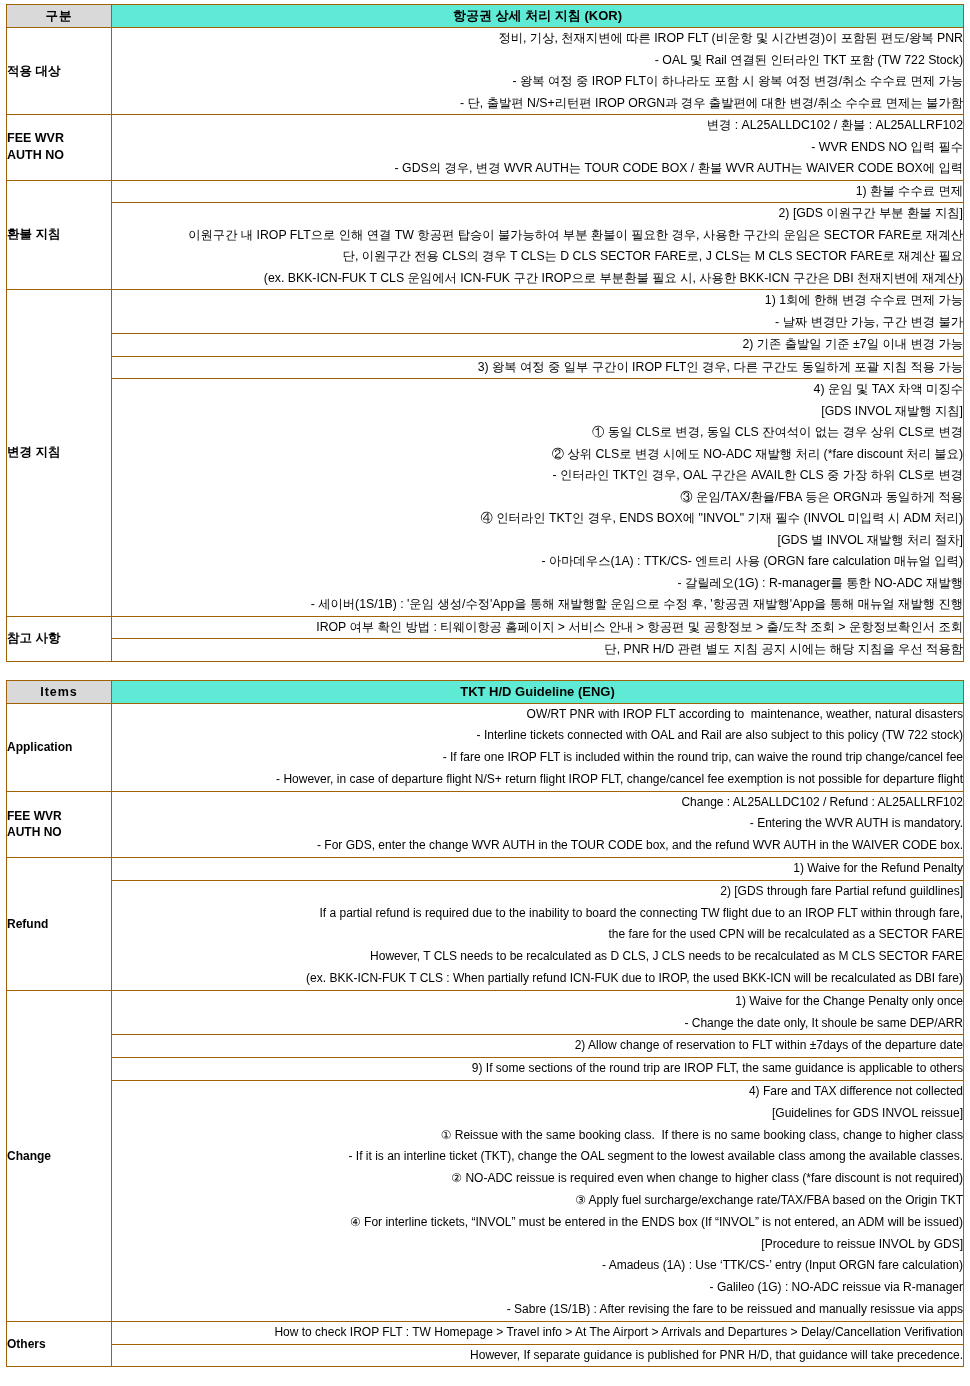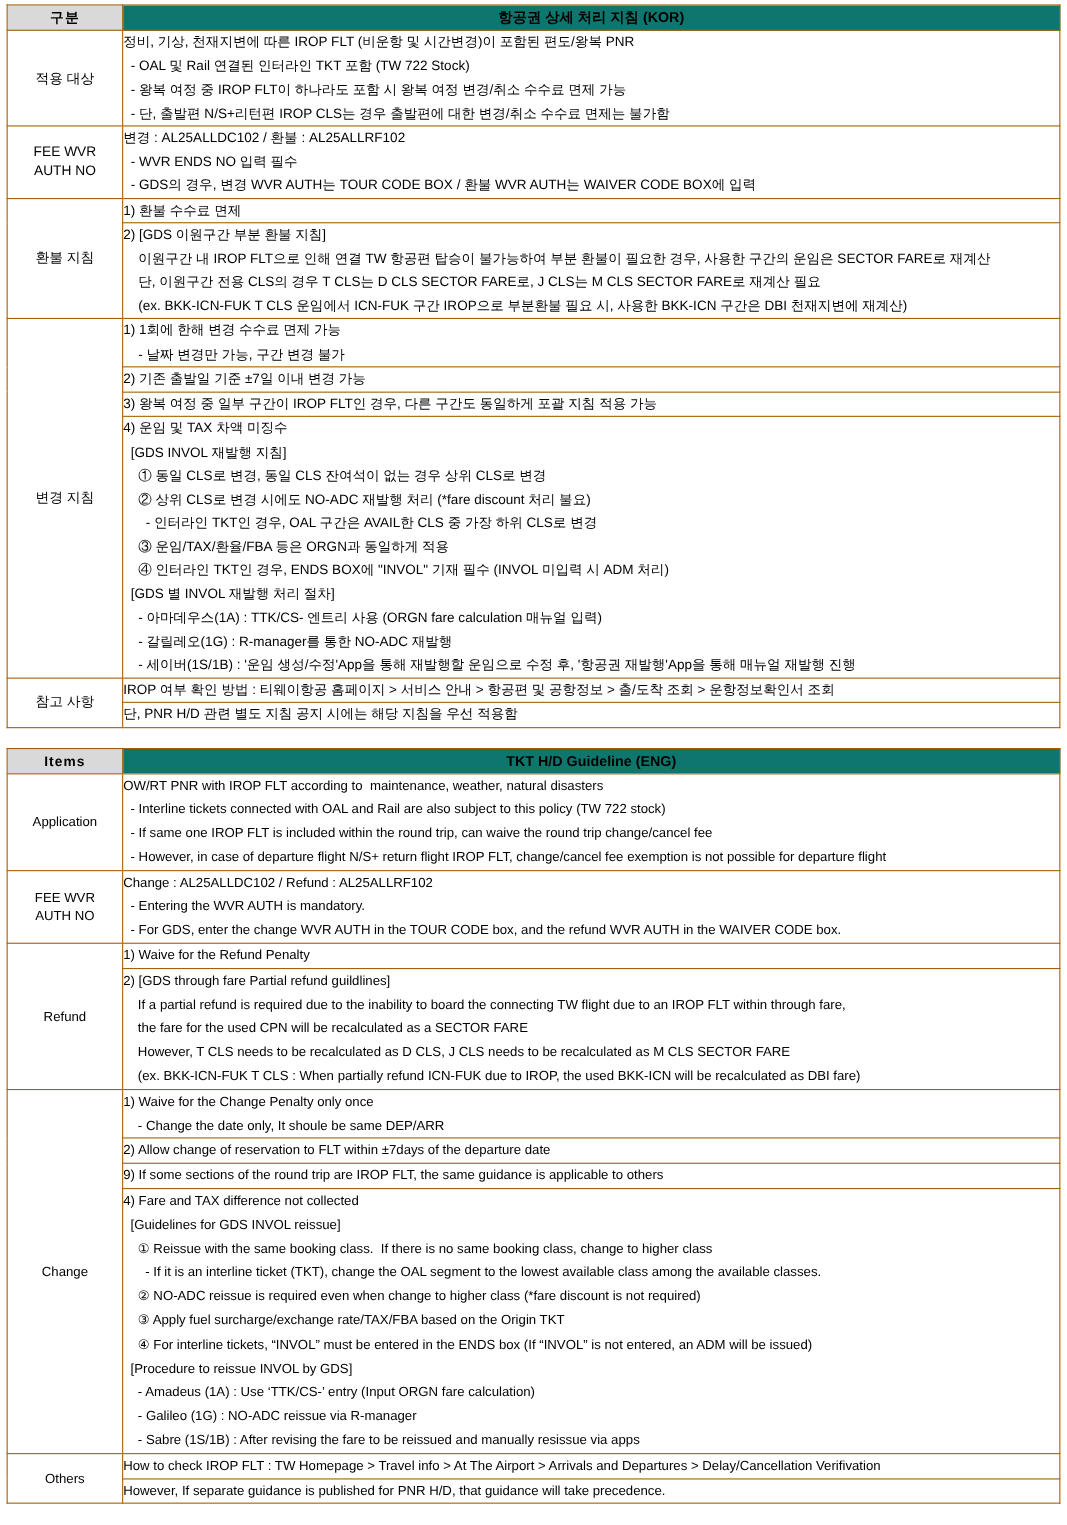--- a/index.html
+++ b/index.html
@@ -33,45 +33,46 @@
   thead th.hdr-left {
     width: 104px;
     background: #d9d9d9;
     font-size: 12.5px;
     font-weight: bold;
     text-align: center;
     height: 22px;
     letter-spacing: 1px;
   }
   thead th.hdr-right {
-    background: #0f766e;
+    background: #5eead4;
     font-size: 13px;
     font-weight: bold;
     text-align: center;
     height: 22px;
   }
   td.rowlabel {
     width: 104px;
-    text-align: center;
     font-size: 12.5px;
     line-height: 1.35;
     padding: 2px 2px;
+    font-weight: bold;
   }
   td.content {
     text-align: left;
     font-size: 12.3px;
     line-height: 1.0;
     padding: 2px 4px 3px 6px;
   }
   td.content .ln {
     display: block;
     white-space: pre;
     line-height: 21.5px;
     height: 21.5px;
     overflow: visible;
+    text-align: right;
   }
   .eng td.content .ln,
   .eng td.rowlabel {
     font-size: 12px;
   }
   .eng td.content .ln {
     line-height: 21.8px;
     height: 21.8px;
   }
 </style>
@@ -87,21 +88,21 @@
         <th class="hdr-right">항공권 상세 처리 지침 (KOR)</th>
       </tr>
     </thead>
     <tbody id="kor-body">
         <tr>
           <td class="rowlabel" rowspan="1">적용 대상</td>
           <td class="content">
             <span class="ln">정비, 기상, 천재지변에 따른 IROP FLT (비운항 및 시간변경)이 포함된 편도/왕복 PNR</span>
             <span class="ln">  - OAL 및 Rail 연결된 인터라인 TKT 포함 (TW 722 Stock)</span>
             <span class="ln">  - 왕복 여정 중 IROP FLT이 하나라도 포함 시 왕복 여정 변경/취소 수수료 면제 가능</span>
-            <span class="ln">  - 단, 출발편 N/S+리턴편 IROP CLS는 경우 출발편에 대한 변경/취소 수수료 면제는 불가함</span>
+            <span class="ln">  - 단, 출발편 N/S+리턴편 IROP ORGN과 경우 출발편에 대한 변경/취소 수수료 면제는 불가함</span>
           </td>
         </tr>
         <tr>
           <td class="rowlabel" rowspan="1">FEE WVR<br>AUTH NO</td>
           <td class="content">
             <span class="ln">변경 : AL25ALLDC102 / 환불 : AL25ALLRF102</span>
             <span class="ln">  - WVR ENDS NO 입력 필수</span>
             <span class="ln">  - GDS의 경우, 변경 WVR AUTH는 TOUR CODE BOX / 환불 WVR AUTH는 WAIVER CODE BOX에 입력</span>
           </td>
         </tr>
@@ -171,21 +172,21 @@
         <th class="hdr-left">Items</th>
         <th class="hdr-right">TKT H/D Guideline (ENG)</th>
       </tr>
     </thead>
     <tbody id="eng-body">
         <tr>
           <td class="rowlabel" rowspan="1">Application</td>
           <td class="content">
             <span class="ln">OW/RT PNR with IROP FLT according to  maintenance, weather, natural disasters</span>
             <span class="ln">  - Interline tickets connected with OAL and Rail are also subject to this policy (TW 722 stock)</span>
-            <span class="ln">  - If same one IROP FLT is included within the round trip, can waive the round trip change/cancel fee</span>
+            <span class="ln">  - If fare one IROP FLT is included within the round trip, can waive the round trip change/cancel fee</span>
             <span class="ln">  - However, in case of departure flight N/S+ return flight IROP FLT, change/cancel fee exemption is not possible for departure flight</span>
           </td>
         </tr>
         <tr>
           <td class="rowlabel" rowspan="1">FEE WVR<br>AUTH NO</td>
           <td class="content">
             <span class="ln">Change : AL25ALLDC102 / Refund : AL25ALLRF102</span>
             <span class="ln">  - Entering the WVR AUTH is mandatory.</span>
             <span class="ln">  - For GDS, enter the change WVR AUTH in the TOUR CODE box, and the refund WVR AUTH in the WAIVER CODE box.</span>
           </td>

